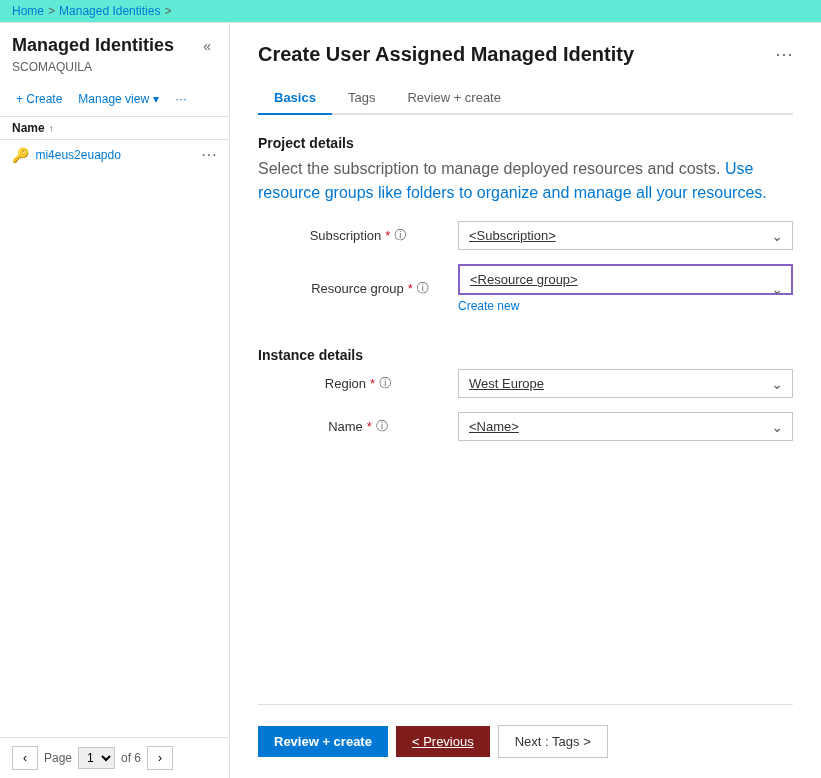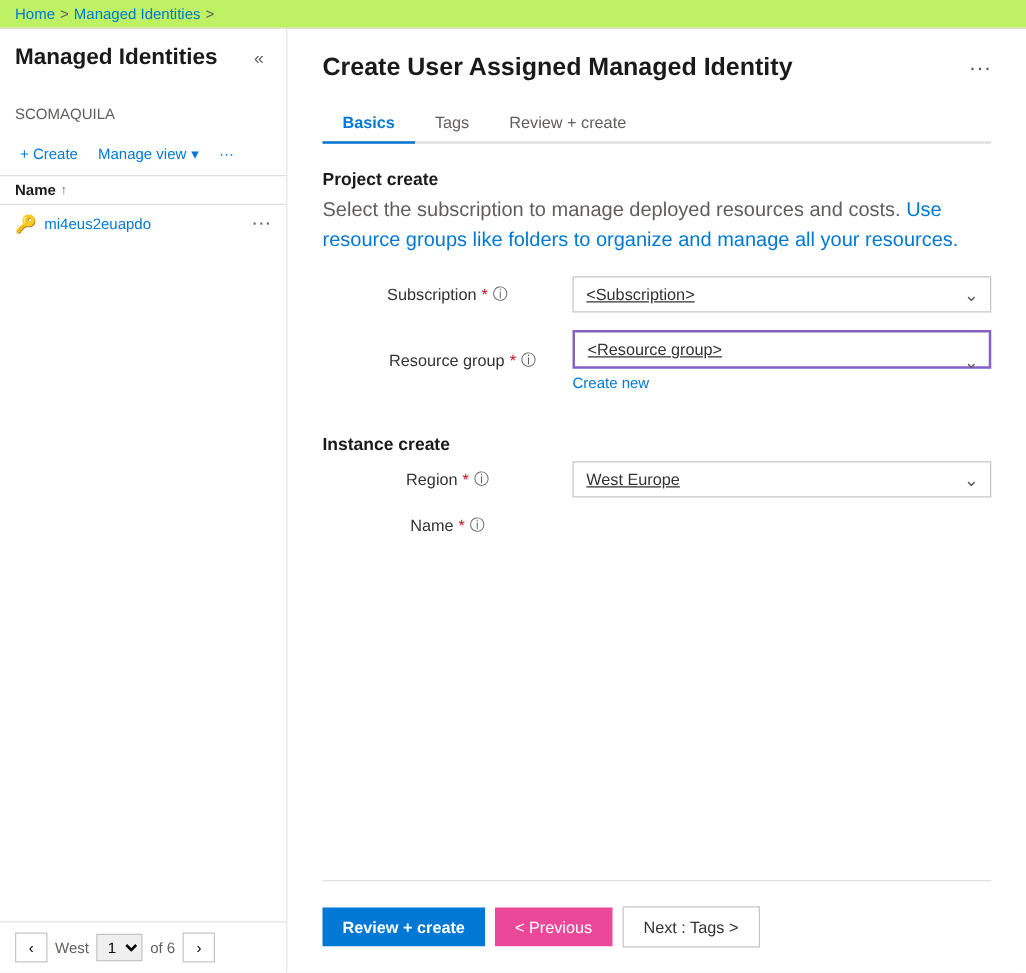--- a/index.html
+++ b/index.html
@@ -1,31 +1,31 @@
 <!DOCTYPE html>
 <html><head>
   <meta charset="utf-8">
   <style>
     * { box-sizing: border-box; margin: 0; padding: 0; }
     body { font-family: 'Segoe UI', Arial, sans-serif; font-size: 13px; color: #333; background: #f3f3f3; display: flex; flex-direction: column; height: 778px; overflow: hidden; }
 
     
-    .breadcrumb { display: flex; align-items: center; gap: 4px; padding: 4px 12px; font-size: 12px; color: #0078d4; background: #bef264; border-bottom: 1px solid #e0e0e0; }
+    .breadcrumb { display: flex; align-items: center; gap: 4px; padding: 4px 12px; font-size: 12px; color: #0078d4; background: #5eead4; border-bottom: 1px solid #e0e0e0; }
     .breadcrumb span { color: #605e5c; }
     .breadcrumb a { color: #0078d4; text-decoration: none; cursor: pointer; }
 
     
     .main-layout { display: flex; flex: 1; overflow: hidden; }
 
     
     .sidebar { width: 230px; background: #fff; border-right: 1px solid #e0e0e0; display: flex; flex-direction: column; }
     .sidebar-header { padding: 12px 12px 4px 12px; display: flex; align-items: center; justify-content: space-between; }
     .sidebar-title { font-size: 18px; font-weight: 600; color: #1a1a1a; }
     .sidebar-collapse { cursor: pointer; color: #605e5c; font-size: 14px; padding: 2px 6px; }
-    .sidebar-subtitle { padding: 0 12px 8px 12px; font-size: 12px; color: #605e5c; margin-top: 24px; }
+    .sidebar-subtitle { padding: 0 12px 8px 12px; font-size: 12px; color: #605e5c; }
     .sidebar-toolbar { display: flex; align-items: center; gap: 8px; padding: 6px 12px; border-bottom: 1px solid #e0e0e0; }
     .sidebar-toolbar button { display: flex; align-items: center; gap: 4px; background: none; border: none; cursor: pointer; font-size: 12px; color: #0078d4; padding: 4px 4px; }
     .sidebar-filter { padding: 6px 12px; }
     .sidebar-filter input { width: 100%; border: 1px solid #c8c6c4; padding: 4px 8px; font-size: 12px; color: #333; outline: none; }
     .sidebar-col-header { padding: 4px 12px; display: flex; align-items: center; gap: 4px; font-size: 12px; font-weight: 600; color: #1a1a1a; border-bottom: 1px solid #e0e0e0; }
     .sidebar-col-header span.sort-icon { font-size: 10px; color: #605e5c; }
     .sidebar-list { flex: 1; overflow-y: auto; }
     .sidebar-item { display: flex; align-items: center; padding: 6px 12px; gap: 6px; cursor: pointer; }
     .sidebar-item .item-icon { color: #0078d4; font-size: 14px; }
     .sidebar-item .item-label { flex: 1; font-size: 12px; color: #0078d4; }
@@ -62,21 +62,21 @@
     .select-active { border-color: #8661c5 !important; border-width: 2px !important; }
     .create-new-link { display: block; margin-top: 4px; font-size: 12px; color: #0078d4; text-decoration: none; cursor: pointer; }
 
     .resource-group-row .form-label { padding-left: 24px; }
     .instance-section { margin-top: 20px; }
 
     
     .panel-footer { margin-top: auto; padding-top: 20px; border-top: 1px solid #e0e0e0; display: flex; gap: 8px; align-items: center; }
     .btn-primary { background: #0078d4; color: #fff; border: none; padding: 8px 16px; font-size: 13px; cursor: pointer; font-weight: 600; }
     .btn-secondary { background: #fff; color: #333; border: 1px solid #c8c6c4; padding: 8px 16px; font-size: 13px; cursor: pointer; }
-    .btn-disabled { background: #ec4899; color: #fff; border: none; padding: 8px 16px; font-size: 13px; cursor: not-allowed; }
+    .btn-disabled { background: #7f1d1d; color: #fff; border: none; padding: 8px 16px; font-size: 13px; cursor: not-allowed; text-decoration: underline; }
   </style>
 </head>
 <body>
 
 <div class="breadcrumb">
   <a>Home</a>
   <span>&gt;</span>
   <a>Managed Identities</a>
   <span>&gt;</span>
 </div>
@@ -103,21 +103,21 @@
     </div>
     <div class="sidebar-list">
       <div class="sidebar-item">
         <span class="item-icon">🔑</span>
         <span class="item-label">mi4eus2euapdo</span>
         <span class="item-more">···</span>
       </div>
     </div>
     <div class="sidebar-footer">
       <button class="sidebar-footer">‹</button>
-      <span>West</span>
+      <span>Page</span>
       <select>
         <option>1</option>
       </select>
       <span>of 6</span>
       <button class="sidebar-footer">›</button>
     </div>
   </div>
 
   <div class="content-panel">
     <div class="panel-header">
@@ -125,21 +125,21 @@
       <div class="panel-more">···</div>
     </div>
 
     <div class="tabs">
       <div class="tab active">Basics</div>
       <div class="tab">Tags</div>
       <div class="tab">Review + create</div>
     </div>
 
     <div>
-      <div class="section-title">Project create</div>
+      <div class="section-title">Project details</div>
       <div class="section-desc">
         <span>Select the subscription to manage deployed resources and costs. </span><a>Use resource groups like folders to organize and manage all your resources.</a>
       </div>
 
       <div class="form-row">
         <div class="form-label">
           <span>Subscription</span>
           <span class="required">*</span>
           <span class="info-icon">ⓘ</span>
         </div>
@@ -159,40 +159,45 @@
         <div class="form-control select-wrapper">
           <select class="select-active">
             <option>&lt;Resource group&gt;</option>
           </select>
           <a class="create-new-link">Create new</a>
         </div>
       </div>
     </div>
 
     <div class="instance-section">
-      <div class="section-title">Instance create</div>
+      <div class="section-title">Instance details</div>
 
       <div class="form-row">
         <div class="form-label">
           <span>Region</span>
           <span class="required">*</span>
           <span class="info-icon">ⓘ</span>
         </div>
         <div class="form-control select-wrapper">
           <select>
             <option>West Europe</option>
           </select>
         </div>
       </div>
 
       <div class="form-row">
         <div class="form-label">
           <span>Name</span>
           <span class="required">*</span>
           <span class="info-icon">ⓘ</span>
+        </div>
+        <div class="form-control select-wrapper">
+          <select>
+            <option>&lt;Name&gt;</option>
+          </select>
         </div>
       </div>
     </div>
 
     <div class="panel-footer">
       <button class="btn-primary">Review + create</button>
       <button class="btn-secondary btn-disabled">&lt; Previous</button>
       <button class="btn-secondary">Next : Tags &gt;</button>
     </div>
   </div>

